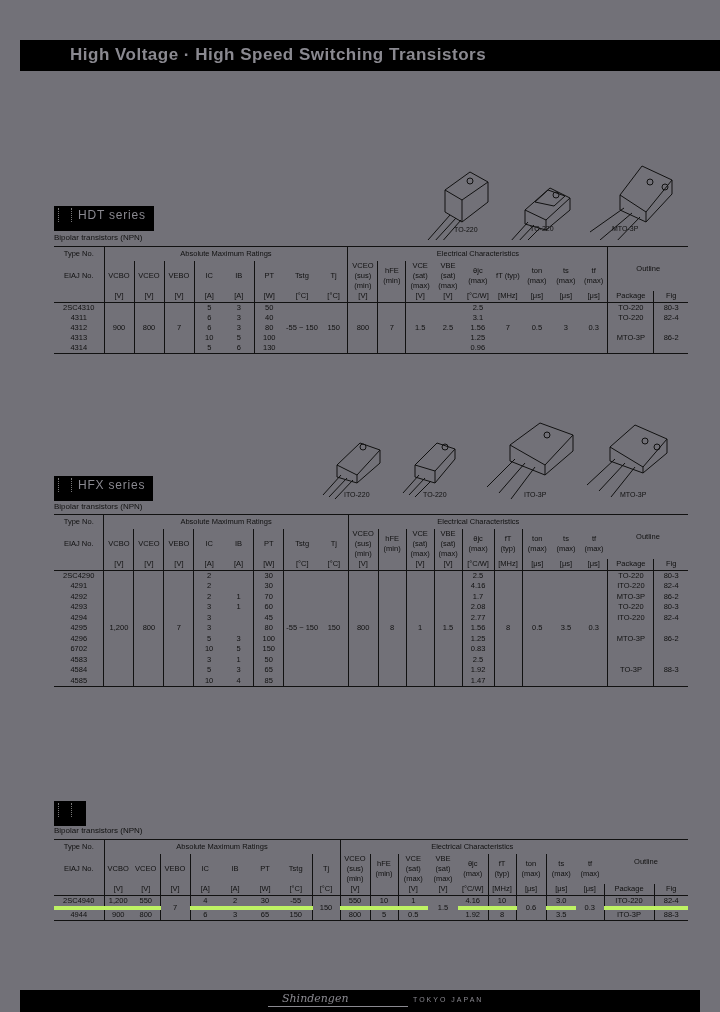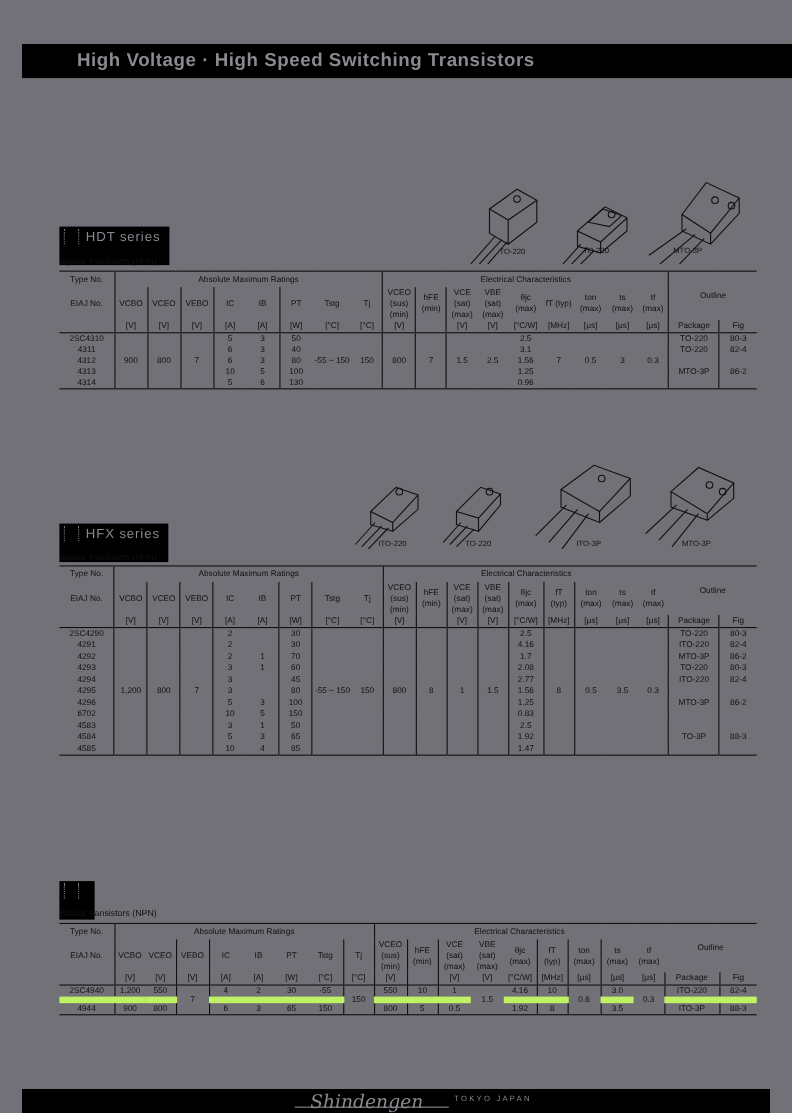--- a/index.html
+++ b/index.html
@@ -1,30 +1,30 @@
 <!DOCTYPE html>
 <html><head>
 <meta charset="utf-8">
 <style>
   html,body{margin:0;padding:0;}
   body{width:720px;height:1012px;background:#727178;position:relative;overflow:hidden;font-family:"Liberation Sans",sans-serif;color:#0a0a0a;}
   .title-bar{position:absolute;left:20px;top:40px;width:708px;height:31px;background:#000;}
   .title-bar span{position:absolute;left:50px;top:5px;font-size:17px;font-weight:bold;color:#8a8990;letter-spacing:0.5px;}
-  .series-tag{position:absolute;height:35px;background:#000;color:#8a8990;font-size:12px;line-height:18px;padding:0 8px 0 24px;letter-spacing:0.8px;}
+  .series-tag{position:absolute;height:25px;background:#000;color:#8a8990;font-size:12px;line-height:18px;padding:0 8px 0 24px;letter-spacing:0.8px;}
   .series-tag .dots{position:absolute;left:4px;top:2px;width:12px;height:14px;border-left:1px dotted #777;border-right:1px dotted #777;}
   .subtitle{position:absolute;left:54px;font-size:8px;color:#111;}
   table.spec{position:absolute;left:54px;border-collapse:collapse;font-size:7.5px;color:#111;}
   table.spec td,table.spec th{text-align:center;padding:0 2px;font-weight:normal;border:none;white-space:nowrap;line-height:10px;}
   table.spec tr.top{border-top:1.5px solid #111;}
   table.spec tr.bot{border-bottom:1.5px solid #111;}
   table.spec .vl{border-left:1px solid #111;}
   .pkg{position:absolute;}
   .pkg-label{position:absolute;font-size:7px;color:#111;white-space:nowrap;}
   .footer{position:absolute;left:20px;top:990px;width:680px;height:22px;background:#000;}
-  .footer .brand{position:absolute;left:262px;top:2px;font-family:"DejaVu Serif",serif;font-style:italic;font-size:17px;color:#8a8990;}
+  .footer .brand{position:absolute;left:262px;top:2px;font-family:"DejaVu Serif",serif;font-style:italic;font-size:11px;color:#8a8990;}
   .footer .loc{position:absolute;left:393px;top:6px;font-size:7px;color:#8a8990;letter-spacing:2px;}
   .footer .line{position:absolute;left:248px;top:16px;width:140px;height:1px;background:#8a8990;}
 </style>
 </head>
 <body>
 
 <div class="title-bar">
   <span>High Voltage · High Speed Switching Transistors</span>
 </div>
 
@@ -472,21 +472,21 @@
     <td class="vl">[V]</td>
     <td>[V]</td>
     <td>[°C/W]</td>
     <td class="vl">[MHz]</td>
     <td class="vl">[μs]</td>
     <td class="vl">[μs]</td>
     <td>[μs]</td>
     <td class="vl">Package</td>
     <td class="vl">Fig</td>
   </tr>
-  <tr style="height:12px;border-bottom:6px solid #bef264">
+  <tr style="height:12px;border-bottom:4px solid #bef264">
     <td>2SC4940</td>
     <td class="vl">1,200</td>
     <td>550</td>
     <td class="vl" rowspan="2">7</td>
     <td class="vl">4</td>
     <td>2</td>
     <td>30</td>
     <td>-55</td>
     <td class="vl" rowspan="2">150</td>
     <td class="vl">550</td>

